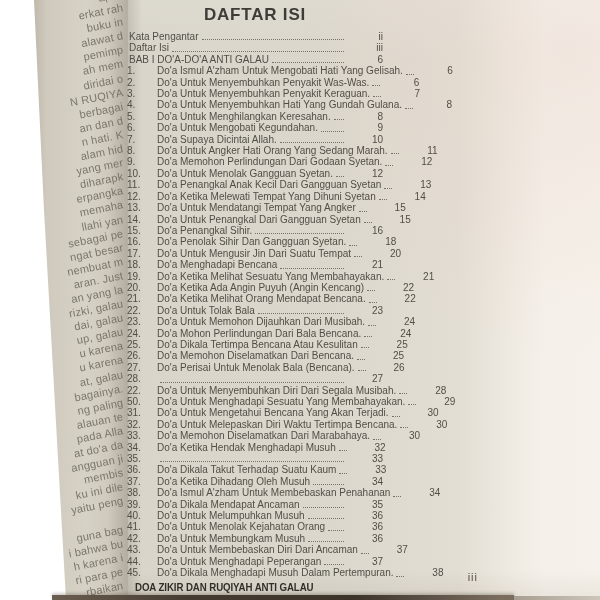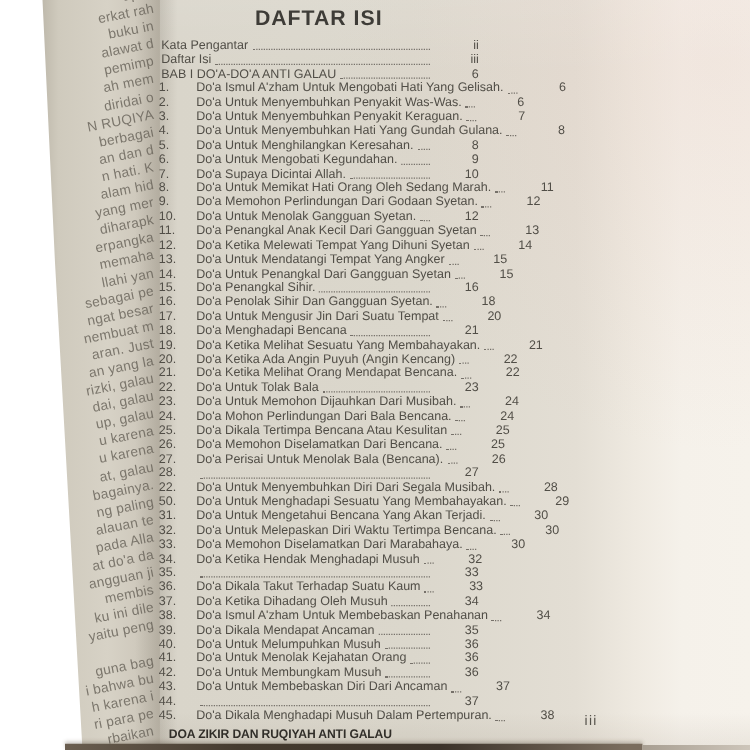--- a/index.html
+++ b/index.html
@@ -254,21 +254,21 @@
 
       <div class="toc-row">
         <span class="num">7.</span>
         <span class="label">Do'a Supaya Dicintai Allah.</span>
         <span class="leader"></span>
         <span class="pg">10</span>
       </div>
 
       <div class="toc-row">
         <span class="num">8.</span>
-        <span class="label">Do'a Untuk Memikat Hati Orang Oleh Sedang Marah.</span>
+        <span class="label">Do'a Untuk Angker Hati Orang Yang Sedang Marah.</span>
         <span class="leader"></span>
         <span class="pg">11</span>
       </div>
 
       <div class="toc-row">
         <span class="num">9.</span>
         <span class="label">Do'a Memohon Perlindungan Dari Godaan Syetan.</span>
         <span class="leader"></span>
         <span class="pg">12</span>
       </div>
@@ -504,20 +504,21 @@
 
       <div class="toc-row">
         <span class="num">43.</span>
         <span class="label">Do'a Untuk Membebaskan Diri Dari Ancaman</span>
         <span class="leader"></span>
         <span class="pg">37</span>
       </div>
 
       <div class="toc-row">
         <span class="num">44.</span>
+        <span class="label">Do'a Untuk Menghadapi Peperangan</span>
         <span class="leader"></span>
         <span class="pg">37</span>
       </div>
 
       <div class="toc-row">
         <span class="num">45.</span>
         <span class="label">Do'a Dikala Menghadapi Musuh Dalam Pertempuran.</span>
         <span class="leader"></span>
         <span class="pg">38</span>
       </div>

